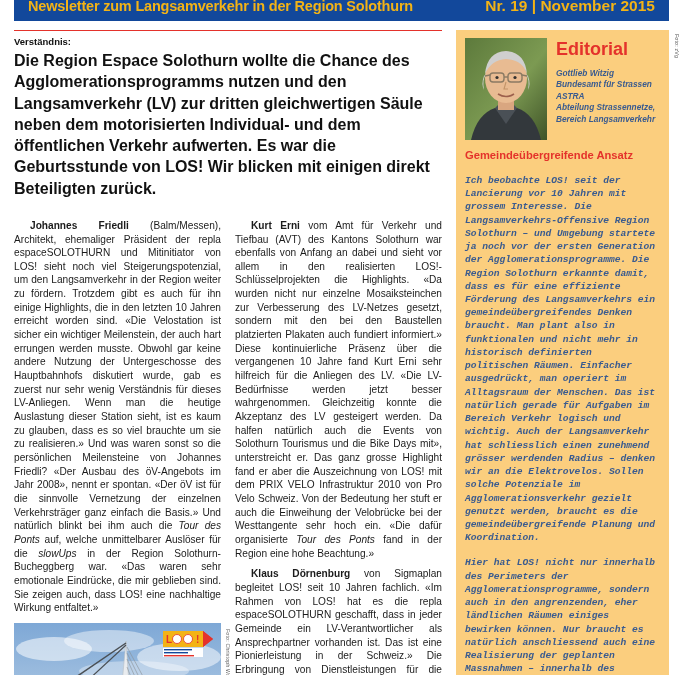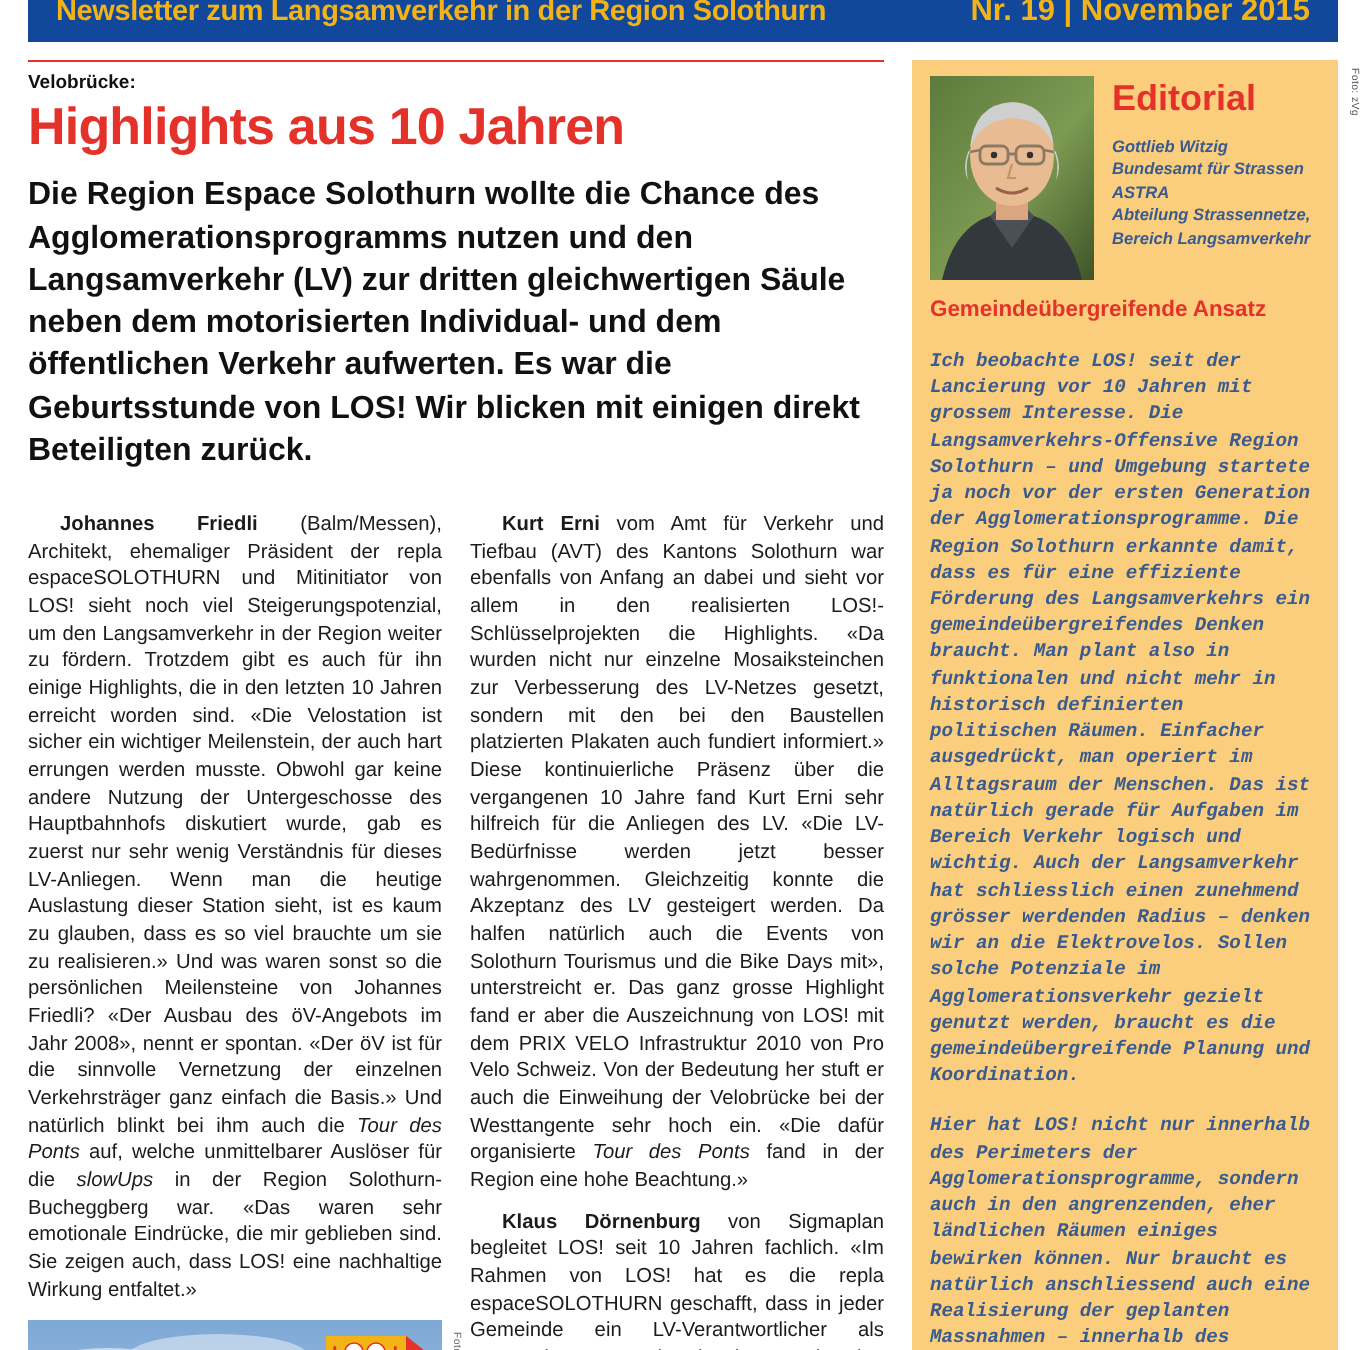--- a/index.html
+++ b/index.html
@@ -202,23 +202,22 @@
 
 <div class="masthead">
   <div class="masthead-title">Newsletter zum Langsamverkehr in der Region Solothurn</div>
   <div class="masthead-issue">Nr. 19  |  November 2015</div>
 </div>
 
 <div class="main-col">
 
   <div class="rule-red"></div>
 
-  <div class="kicker">Velobrücke:</div>
-
-  <h1 class="headline">Highlights aus 10 Jahren</h1>
+  <div class="kicker">Verständnis:</div>
+
 
   <div class="lead">Die Region Espace Solothurn wollte die Chance des Agglomerationsprogramms nutzen und den Langsamverkehr (LV) zur dritten gleichwertigen Säule neben dem motorisierten Individual- und dem öffentlichen Verkehr aufwerten. Es war die Geburtsstunde von LOS! Wir blicken mit einigen direkt Beteiligten zurück.</div>
 
   <div class="cols">
 
     <div class="col">
       <p class="body-text">
         <b>Johannes Friedli</b><span> (Balm/Messen), Architekt, ehemaliger Präsident der repla espaceSOLOTHURN und Mitinitiator von LOS! sieht noch viel Steigerungspotenzial, um den Langsamverkehr in der Region weiter zu fördern. Trotzdem gibt es auch für ihn einige Highlights, die in den letzten 10 Jahren erreicht worden sind. «Die Velostation ist sicher ein wichtiger Meilenstein, der auch hart errungen werden musste. Obwohl gar keine andere Nutzung der Untergeschosse des Hauptbahnhofs diskutiert wurde, gab es zuerst nur sehr wenig Verständnis für dieses LV-Anliegen. Wenn man die heutige Auslastung dieser Station sieht, ist es kaum zu glauben, dass es so viel brauchte um sie zu realisieren.» Und was waren sonst so die persönlichen Meilensteine von Johannes Friedli? «Der Ausbau des öV-Angebots im Jahr 2008», nennt er spontan. «Der öV ist für die sinnvolle Vernetzung der einzelnen Verkehrsträger ganz einfach die Basis.» Und natürlich blinkt bei ihm auch die </span><i>Tour des Ponts</i><span> auf, welche unmittelbarer Auslöser für die </span><i>slowUps</i><span> in der Region Solothurn-Bucheggberg war. «Das waren sehr emotionale Eindrücke, die mir geblieben sind. Sie zeigen auch, dass LOS! eine nachhaltige Wirkung entfaltet.»</span>
       </p>
 

